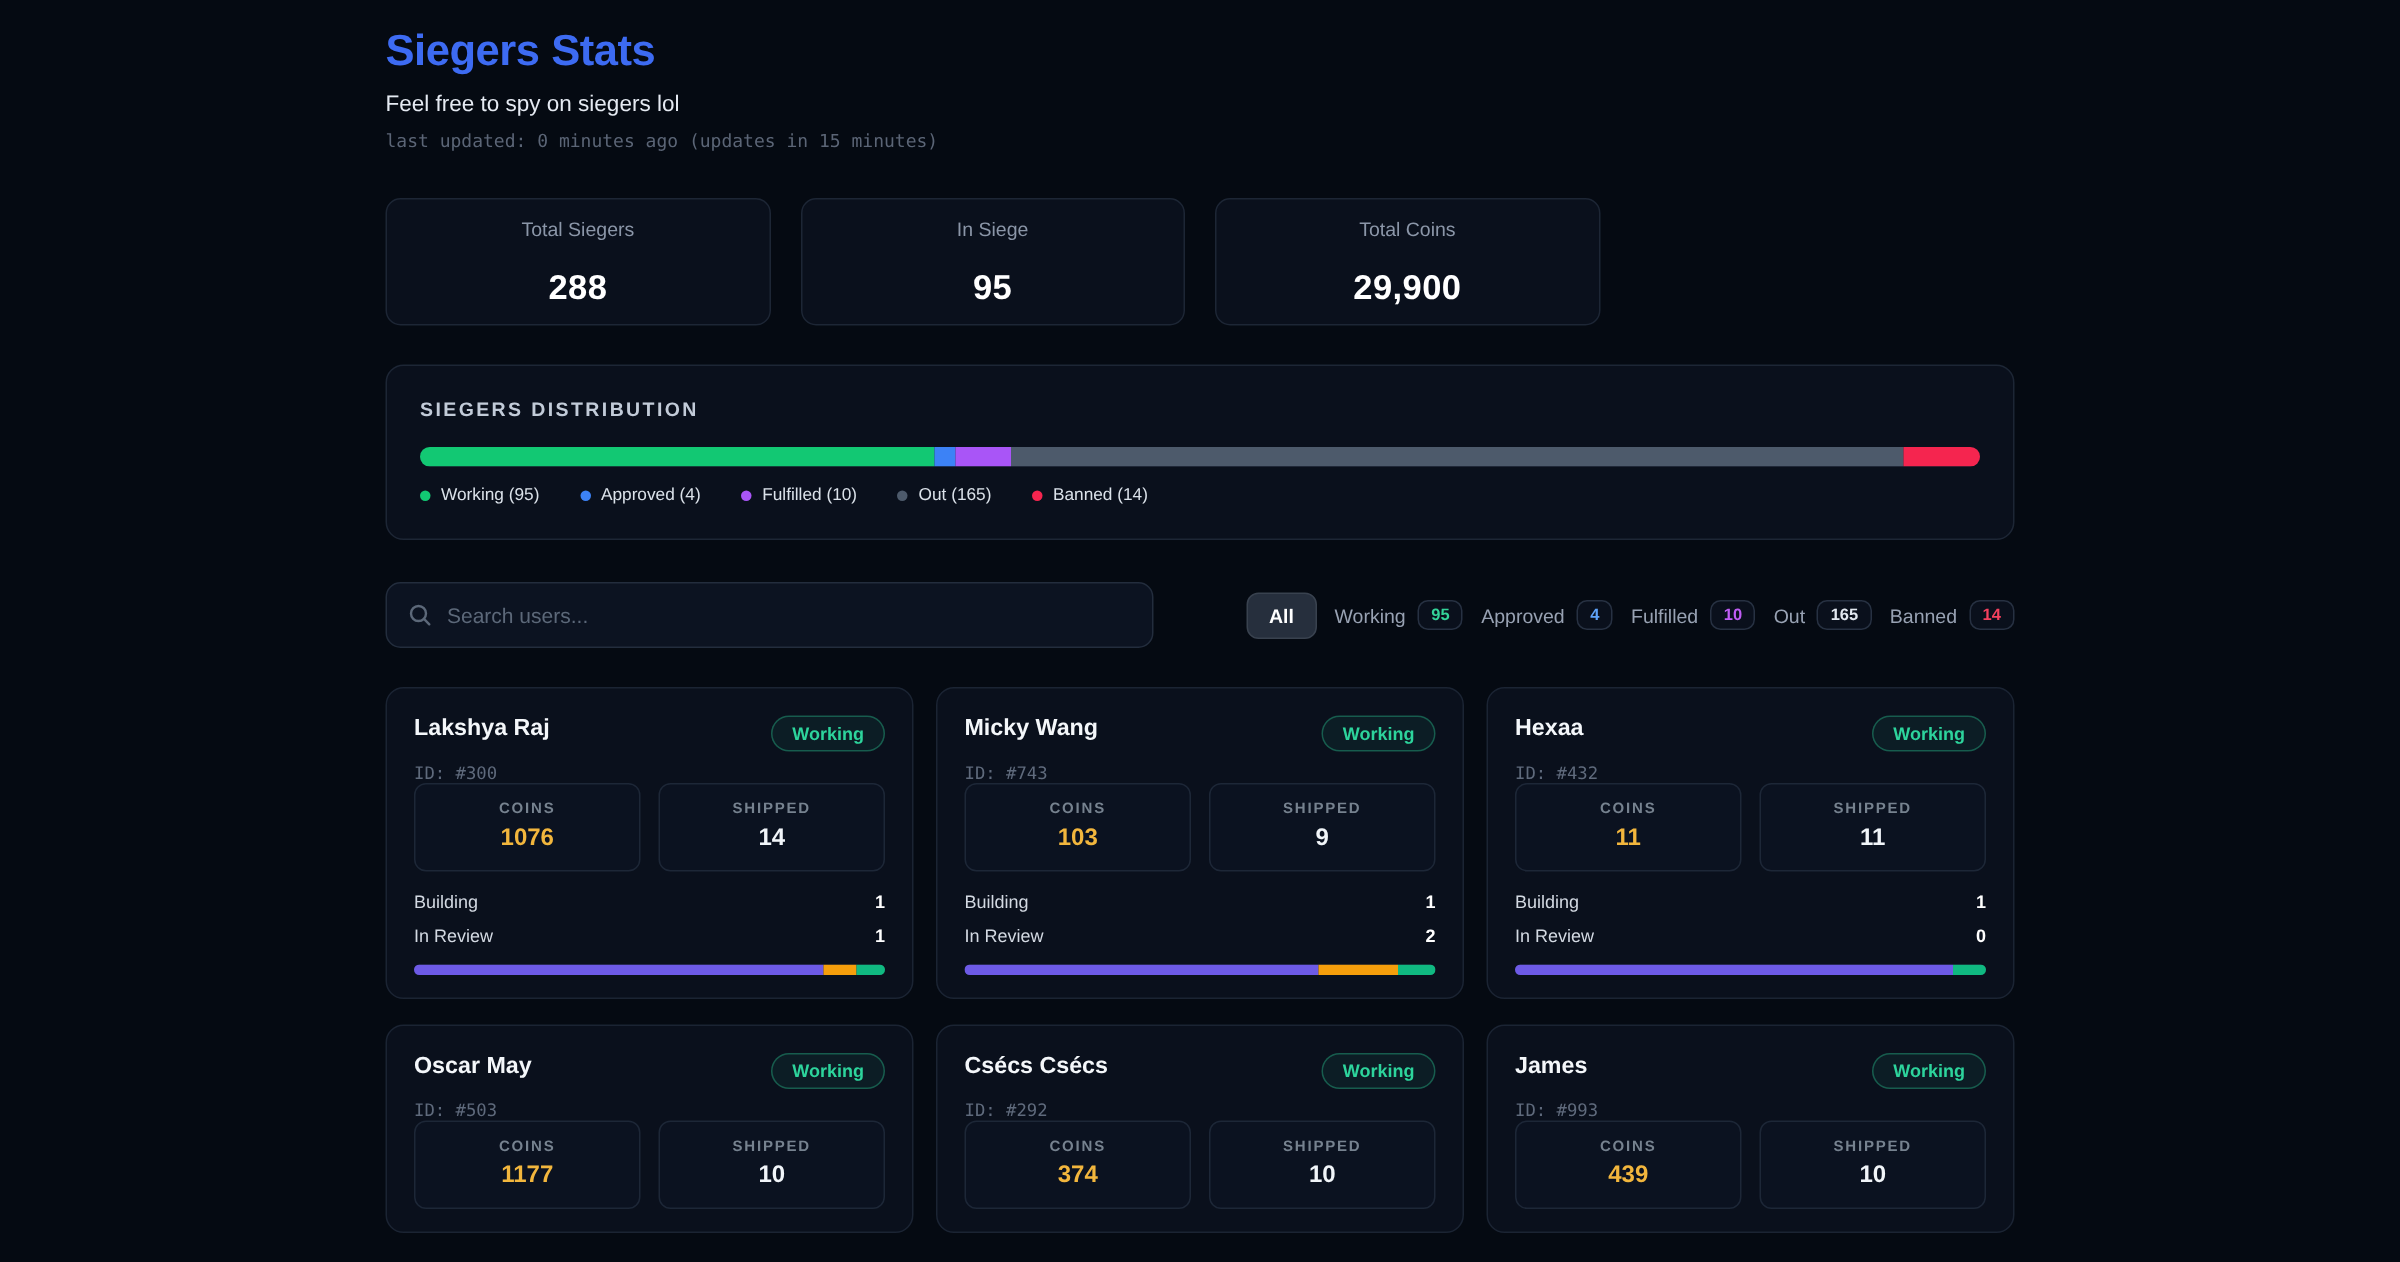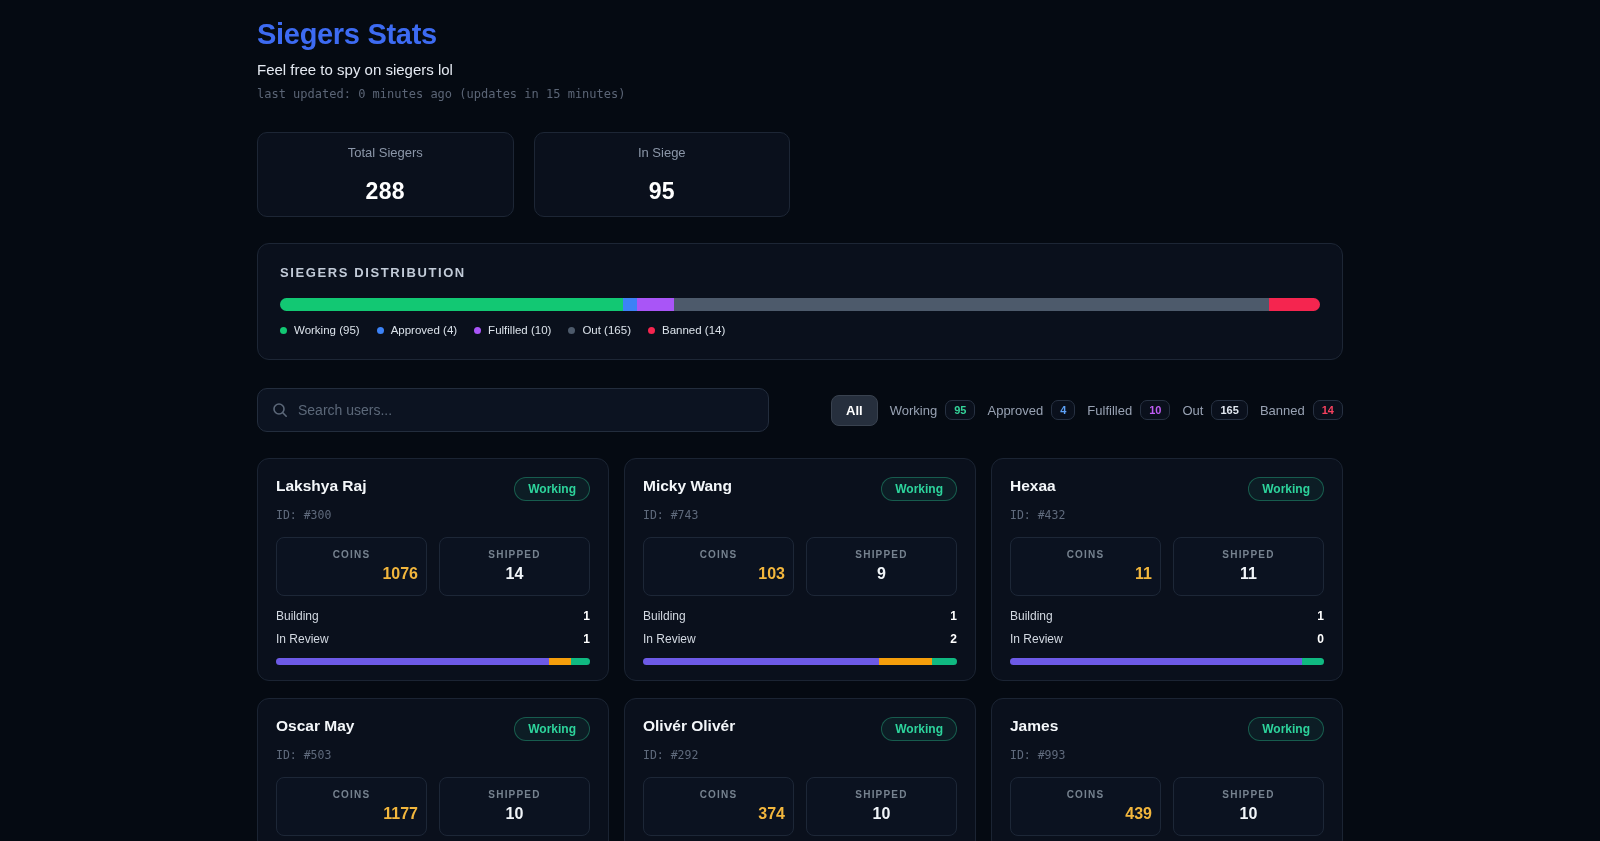--- a/index.html
+++ b/index.html
@@ -23,21 +23,21 @@
     height: 85px; display: flex; flex-direction: column; align-items: center; justify-content: center; gap: 18px;
   }
   .stat-label { font-size: 13px; color: #8b96a8; }
   .stat-value { font-size: 23px; font-weight: 800; color: #ffffff; letter-spacing: 0.3px; }
 
   
   .dist-panel { margin-top: 26px; background: #0a101c; border: 1px solid #1d2635; border-radius: 12px; padding: 21px 22px 23px; }
   .dist-title { font-size: 13px; font-weight: 700; letter-spacing: 1.6px; color: #c2cbd8; }
   .dist-bar { margin-top: 18px; height: 13px; border-radius: 999px; overflow: hidden; display: flex; background: #1a2332; }
   .dist-bar > div { height: 100%; }
-  .dist-legend { margin-top: 13px; display: flex; gap: 17px; align-items: center; }
+  .dist-legend { margin-top: 13px; display: flex; gap: 27px; align-items: center; }
   .legend-item { display: flex; align-items: center; gap: 7px; font-size: 11.5px; color: #dbe2ea; }
   .legend-dot { width: 7px; height: 7px; border-radius: 50%; flex: none; }
 
   
   .filter-row { margin-top: 28px; display: flex; align-items: center; gap: 20px; }
   .search-box {
     width: 512px; height: 44px; flex: none; background: #0c1321; border: 1px solid #232d3d;
     border-radius: 10px; display: flex; align-items: center; padding: 0 14px; gap: 10px;
   }
   .search-box svg { flex: none; }
@@ -56,25 +56,25 @@
   .users-grid { margin-top: 26px; display: grid; grid-template-columns: repeat(3, 1fr); gap: 17px 15px; }
   .user-card { background: #0a101c; border: 1px solid #1b2433; border-radius: 12px; padding: 18px 18px 15px; }
   .user-head { display: flex; align-items: flex-start; justify-content: space-between; }
   .user-name { font-size: 15.5px; font-weight: 800; color: #f4f7fa; }
   .status-badge {
     font-size: 12px; font-weight: 700; color: #2dd49c;
     background: rgba(45,212,156,0.07); border: 1px solid rgba(45,212,156,0.35);
     border-radius: 999px; padding: 4px 13px;
   }
   .user-id { margin-top: 7px; font-size: 11.5px; color: #5f6a7c; font-family: "DejaVu Sans Mono", monospace; }
-  .user-boxes { margin-top: 15px; display: grid; grid-template-columns: 1fr 1fr; gap: 12px; }
+  .user-boxes { display: grid; grid-template-columns: 1fr 1fr; gap: 12px; }
   .mini-box { border: 1px solid #1d2737; background: #0b1220; border-radius: 8px; padding: 11px 8px 12px; text-align: center; }
   .mini-label { font-size: 10px; letter-spacing: 1.2px; color: #76828f; font-weight: 700; }
   .mini-value { margin-top: 5px; font-size: 16px; font-weight: 800; color: #f1f5f9; }
-  .mini-value.coins { color: #f2b63d; text-align: right; }
+  .mini-value.coins { color: #f2b63d; }
   .user-rows { margin-top: 13px; }
   .user-row { display: flex; justify-content: space-between; align-items: center; font-size: 12px; }
   .user-row + .user-row { margin-top: 9px; }
   .row-label { color: #d3d9e2; }
   .row-value { color: #ffffff; font-weight: 600; }
   .user-progress { margin-top: 12px; height: 7px; border-radius: 999px; overflow: hidden; display: flex; background: #1a2332; }
   .user-progress > div { height: 100%; }
 </style>
 </head>
 <body>
@@ -87,20 +87,24 @@
 
   <div class="stats-row">
     <div class="stat-card">
       <div class="stat-label">Total Siegers</div>
       <div class="stat-value">288</div>
     </div>
     <div class="stat-card">
       <div class="stat-label">In Siege</div>
       <div class="stat-value">95</div>
     </div>
+    <div class="stat-card">
+      <div class="stat-label">Total Coins</div>
+      <div class="stat-value">29,900</div>
+    </div>
   </div>
 
   <div class="dist-panel">
     <div class="dist-title">SIEGERS DISTRIBUTION</div>
     <div class="dist-bar">
         <div style="width: 32.9861%; background: rgb(18, 200, 115);"></div>
         <div style="width: 1.38889%; background: rgb(60, 130, 246);"></div>
         <div style="width: 3.47222%; background: rgb(169, 85, 247);"></div>
         <div style="width: 57.2917%; background: rgb(77, 90, 107);"></div>
         <div style="width: 4.86111%; background: rgb(245, 37, 79);"></div>
@@ -276,21 +280,21 @@
         <div class="mini-box">
           <div class="mini-label">SHIPPED</div>
           <div class="mini-value">10</div>
         </div>
       </div>
 
     </div>
 
     <div class="user-card">
       <div class="user-head">
-        <div class="user-name">Olivér Olivér</div>
+        <div class="user-name">Csécs Csécs</div>
         <div class="status-badge">Working</div>
       </div>
       <div class="user-id">ID: #292</div>
       <div class="user-boxes">
         <div class="mini-box">
           <div class="mini-label">COINS</div>
           <div class="mini-value coins">374</div>
         </div>
         <div class="mini-box">
           <div class="mini-label">SHIPPED</div>

